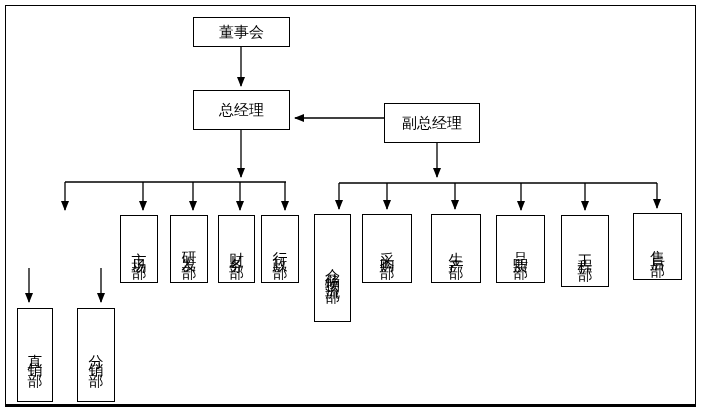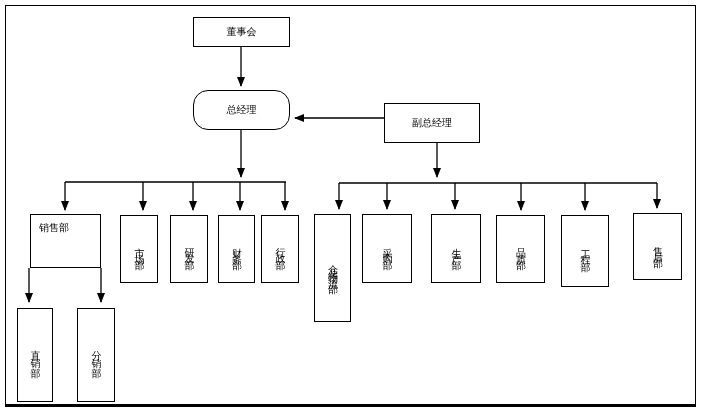--- a/index.html
+++ b/index.html
@@ -39,21 +39,21 @@
     fill: none;
   }
   .node {
     position: absolute;
     box-sizing: border-box;
     border: 1.5px solid #000000;
     background: #ffffff;
     display: flex;
     align-items: center;
     justify-content: center;
-    font-size: 10px;
+    font-size: 15px;
     line-height: 1.2;
     white-space: nowrap;
   }
   .node.tl {
     align-items: flex-start;
     justify-content: flex-start;
     padding: 7px 0 0 8px;
   }
   .node.v span {
     writing-mode: vertical-rl;
@@ -102,31 +102,28 @@
     <line x1="657" y1="183" x2="657" y2="208" marker-end="url(#arrow)"></line>
 
     <line x1="29" y1="268" x2="29" y2="302" marker-end="url(#arrow)"></line>
     <line x1="101" y1="268" x2="101" y2="302" marker-end="url(#arrow)"></line>
   </svg>
 
   <div class="node" style="left:193px; top:17px; width:97px; height:30px;">
     <span>董事会</span>
   </div>
 
-  <div class="node" style="left:193px; top:90px; width:97px; height:40px;border-radius:15px;">
+  <div class="node" style="left:193px; top:90px; width:97px; height:40px;">
     <span>总经理</span>
   </div>
 
   <div class="node" style="left:384px; top:103px; width:96px; height:40px;">
     <span>副总经理</span>
   </div>
 
-  <div class="node tl" style="left:30px; top:214px; width:71px; height:54px;">
-    <span>销售部</span>
-  </div>
 
   <div class="node v" style="left:120px; top:215px; width:38px; height:68px;">
     <span>市场部</span>
   </div>
 
   <div class="node v" style="left:170px; top:215px; width:38px; height:68px;">
     <span>研发部</span>
   </div>
 
   <div class="node v" style="left:218px; top:215px; width:37px; height:68px;">

